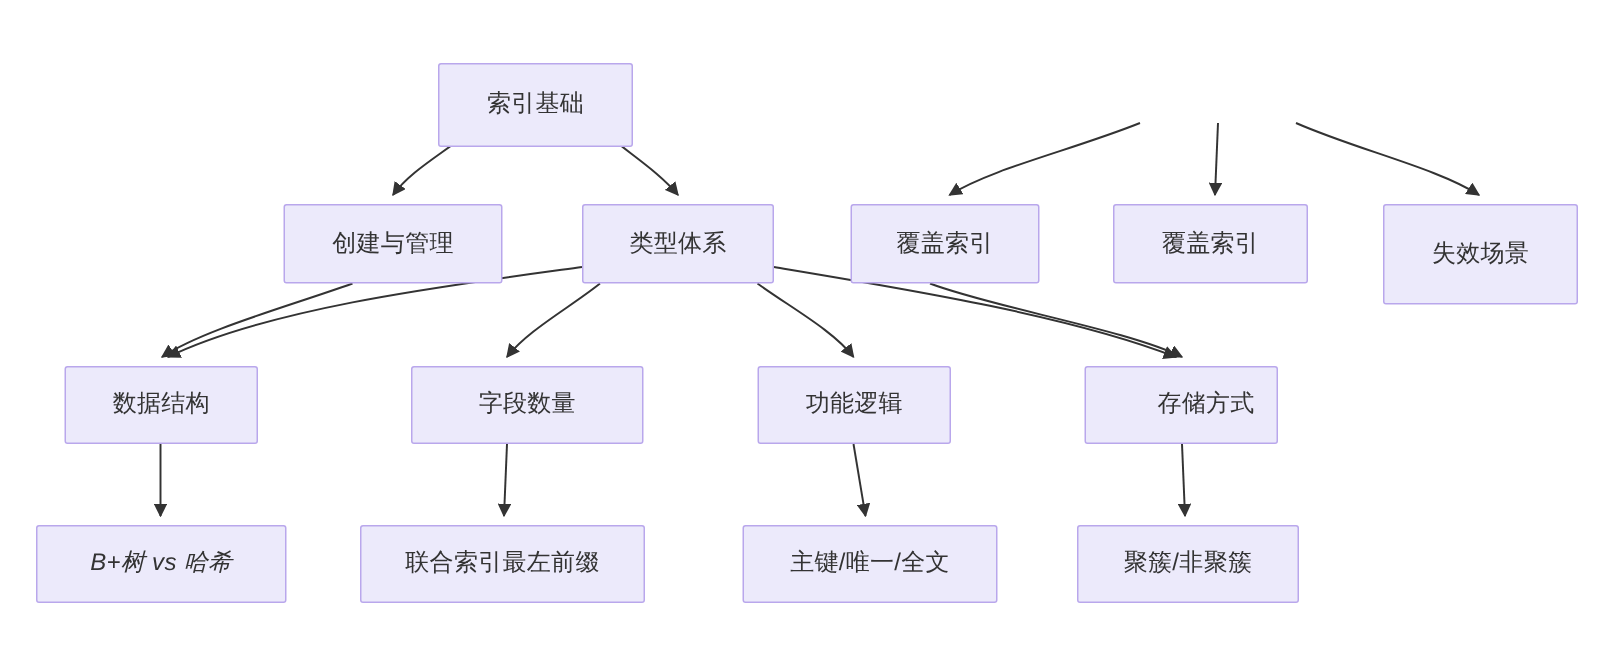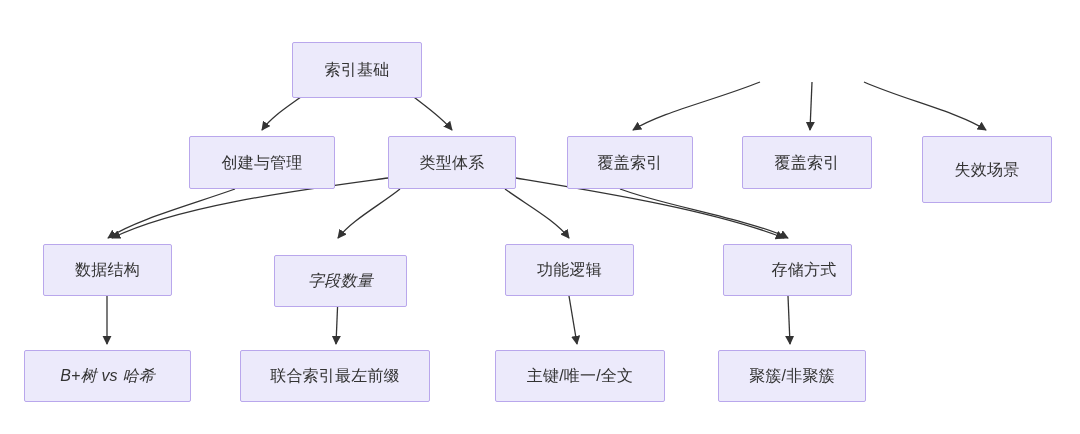--- a/index.html
+++ b/index.html
@@ -89,21 +89,21 @@
 
   <div class="node" style="left:292px;top:42px;width:130px;height:56px;">索引基础</div>
 
   <div class="node" style="left:388px;top:136px;width:128px;height:53px;">类型体系</div>
   <div class="node" style="left:189px;top:136px;width:146px;height:53px;">创建与管理</div>
   <div class="node" style="left:567px;top:136px;width:126px;height:53px;">覆盖索引</div>
   <div class="node" style="left:742px;top:136px;width:130px;height:53px;">覆盖索引</div>
   <div class="node" style="left:922px;top:136px;width:130px;height:67px;">失效场景</div>
 
   <div class="node" style="left:43px;top:244px;width:129px;height:52px;">数据结构</div>
-  <div class="node" style="left:274px;top:255px;width:133px;height:52px;font-style:italic;">字段数量</div>
+  <div class="node" style="left:274px;top:244px;width:155px;height:52px;">字段数量</div>
   <div class="node" style="left:505px;top:244px;width:129px;height:52px;">功能逻辑</div>
   <div class="node" style="left:723px;top:244px;width:129px;height:52px;padding-left:33px;">存储方式</div>
 
   <div class="node" style="left:24px;top:350px;width:167px;height:52px;font-style:italic;">B+树 vs 哈希</div>
   <div class="node" style="left:240px;top:350px;width:190px;height:52px;">联合索引最左前缀</div>
   <div class="node" style="left:495px;top:350px;width:170px;height:52px;">主键/唯一/全文</div>
   <div class="node" style="left:718px;top:350px;width:148px;height:52px;">聚簇/非聚簇</div>
 
 </div>
 

